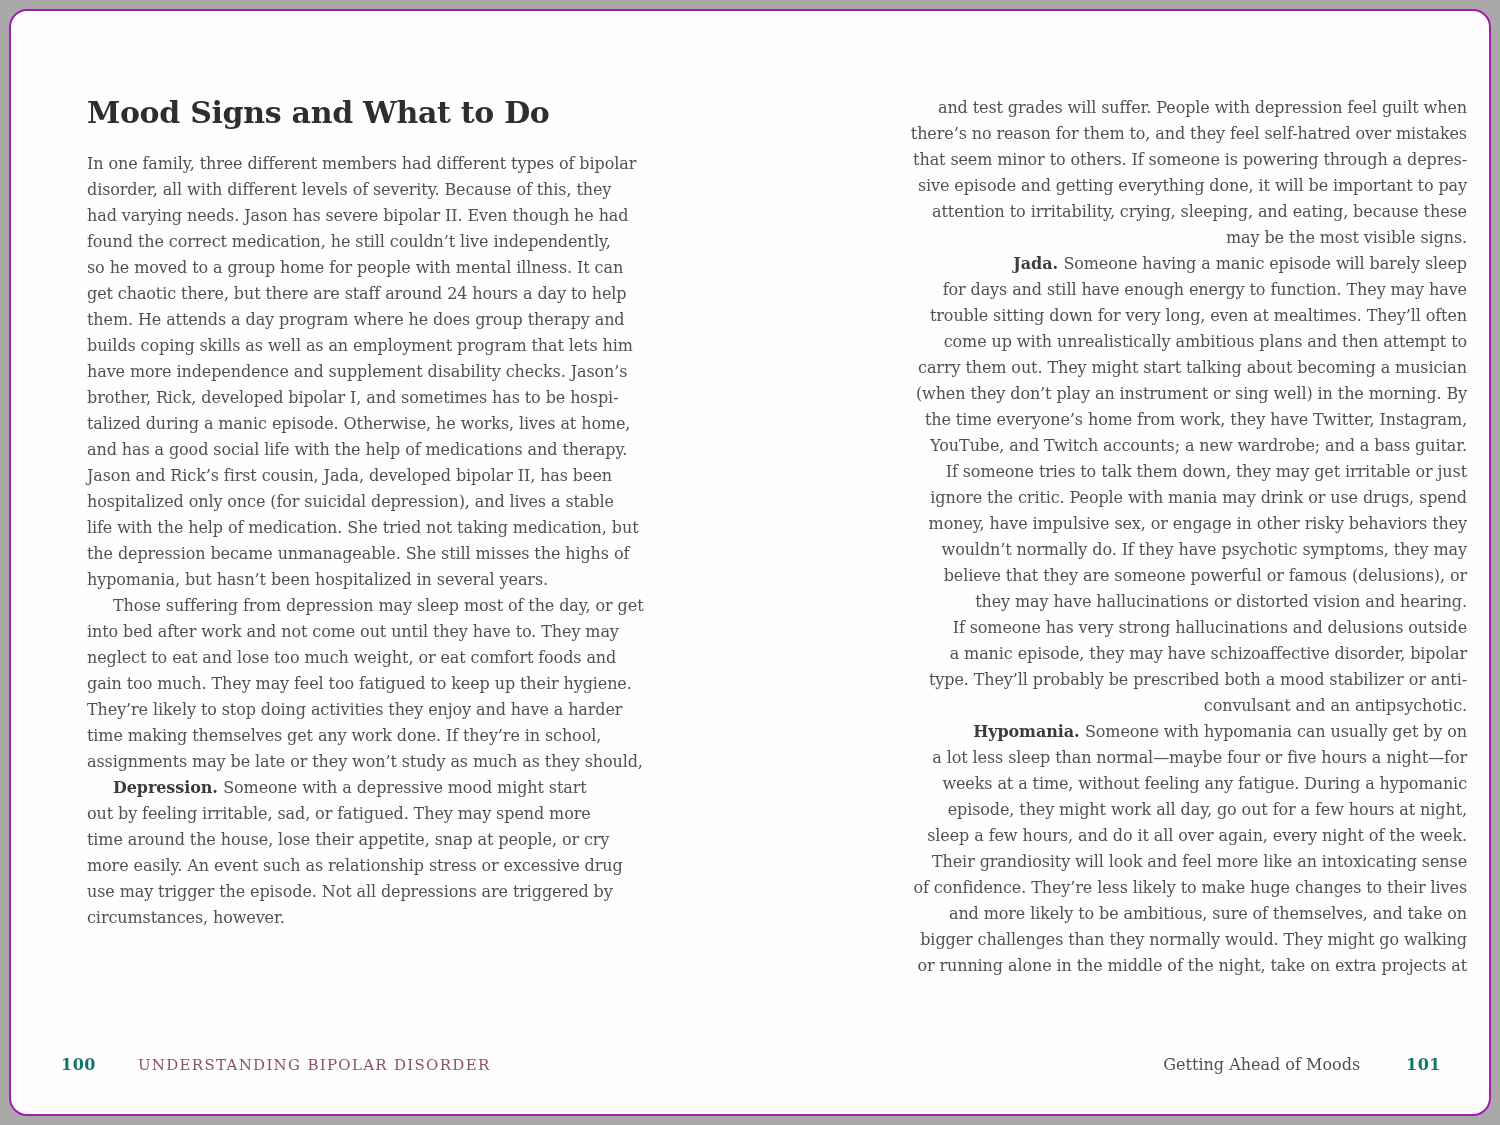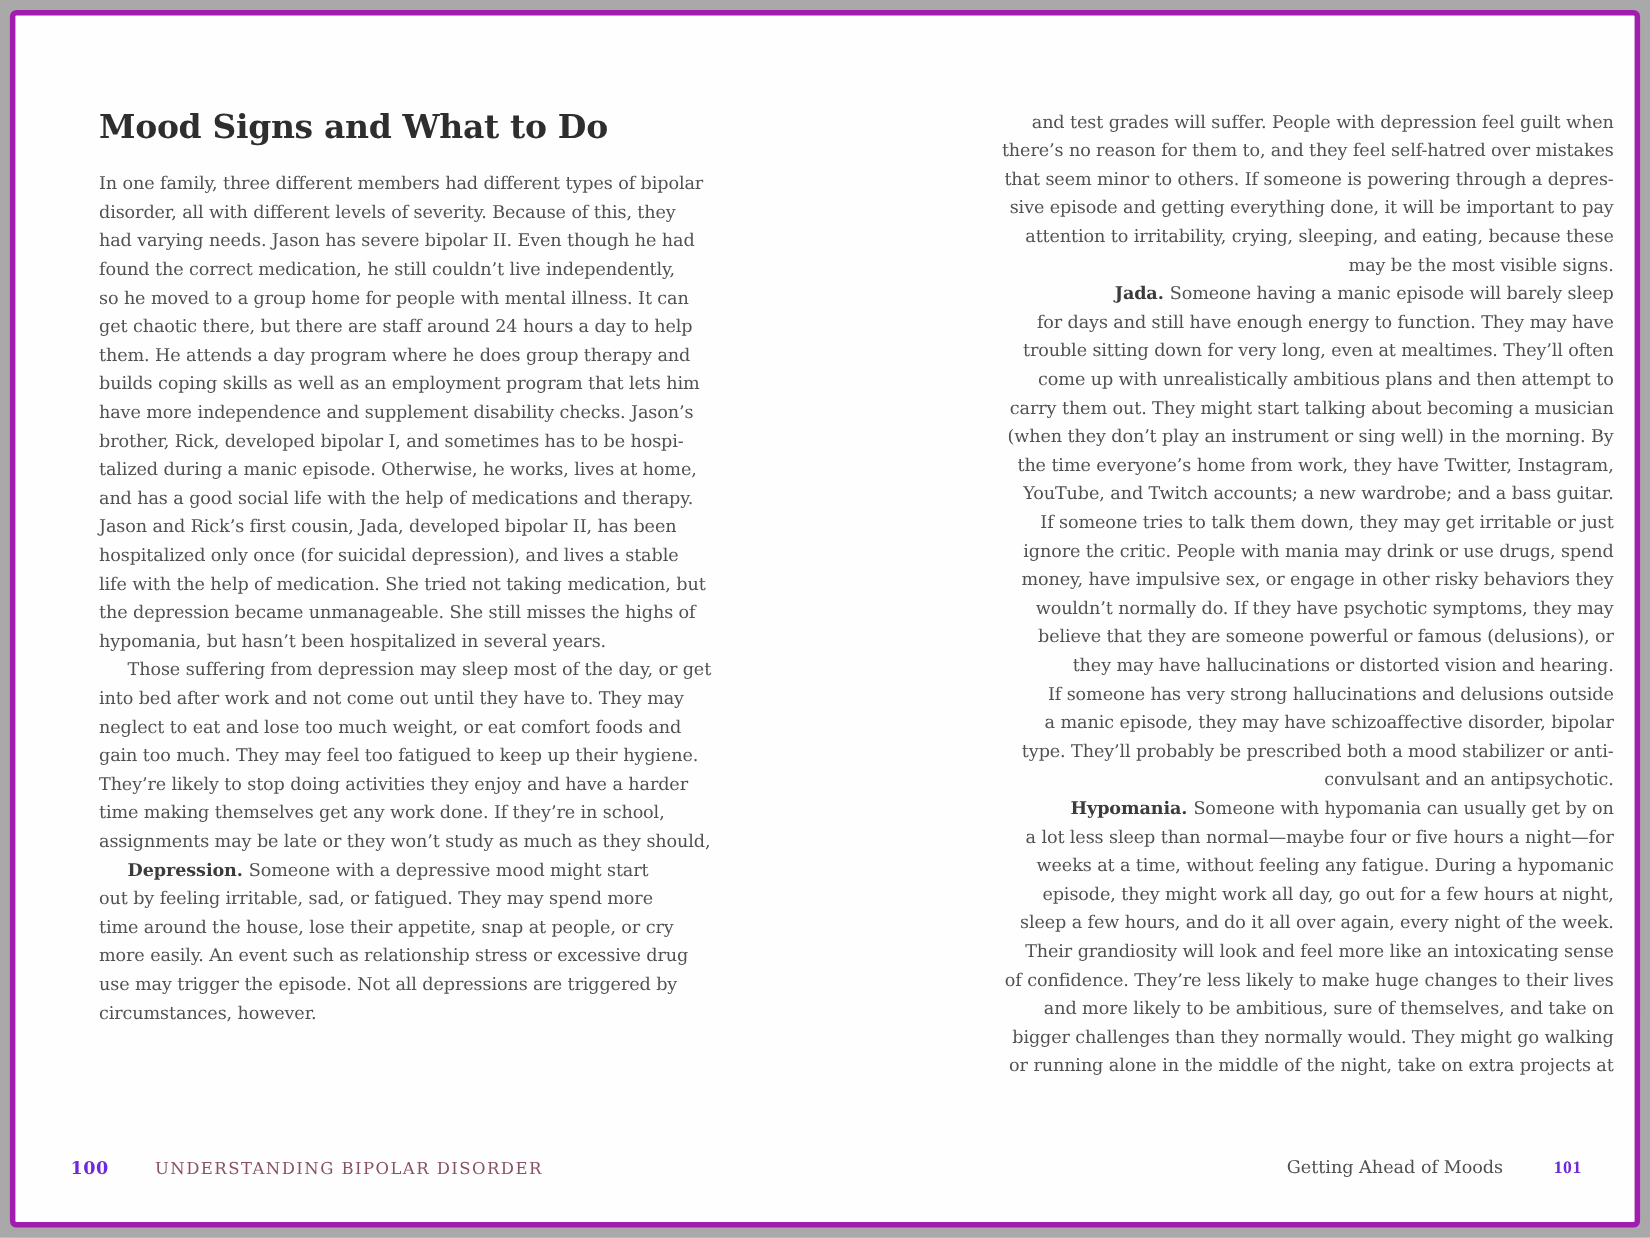--- a/index.html
+++ b/index.html
@@ -14,22 +14,22 @@
     box-sizing: border-box;
     padding: 9px;
     background: #a9a9a9;
     border-radius: 12px;
   }
   .sheet {
     width: 100%;
     height: 100%;
     box-sizing: border-box;
     background: #fefefe;
-    border: 5px solid #a21caf;
-    border-radius: 6px;
+    border: 2px solid #a21caf;
+    border-radius: 18px;
     overflow: hidden;
   }
   .spread {
     display: flex;
     width: 100%;
     height: 100%;
   }
   .page {
     position: relative;
     box-sizing: border-box;
@@ -66,23 +66,23 @@
     display: flex;
     align-items: baseline;
     white-space: nowrap;
   }
   .footer-left  { left: 50px;  gap: 42px; }
   .footer-right { right: 48px; gap: 46px; }
   .pagenum {
     font-size: 16px;
     font-weight: 600;
     letter-spacing: 0.5px;
-    color: #6d28d9;
+    color: #0f766e;
   }
-  .pagenum.bold { font-weight: bold; font-family: Liberation Serif, serif; }
+  .pagenum.bold { font-weight: bold; }
   .runhead-left {
     font-size: 15px;
     letter-spacing: 1.3px;
     color: var(--accent, #8a506b);
   }
   .runhead-right {
     font-size: 16px;
     color: #4f4f4f;
   }
 </style>

